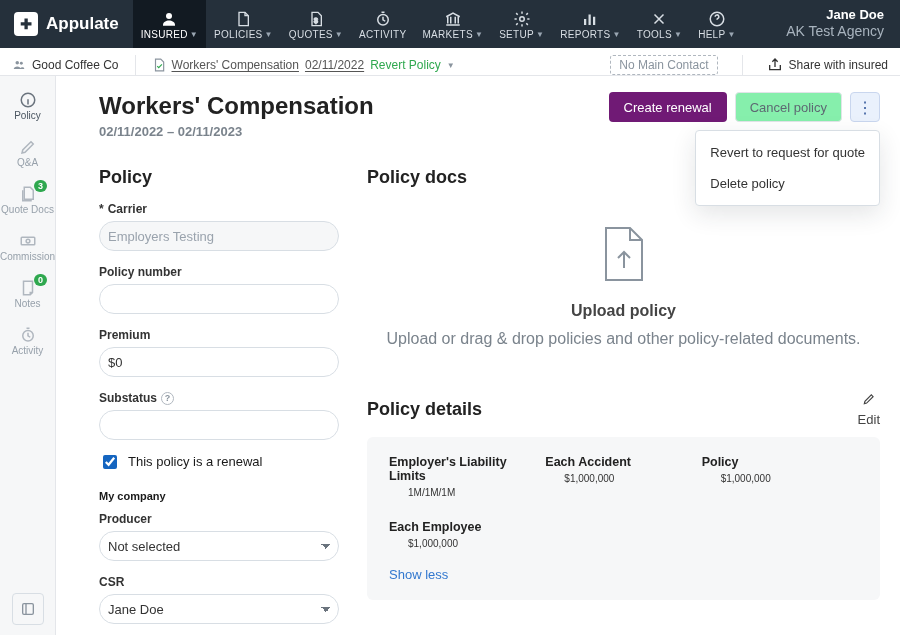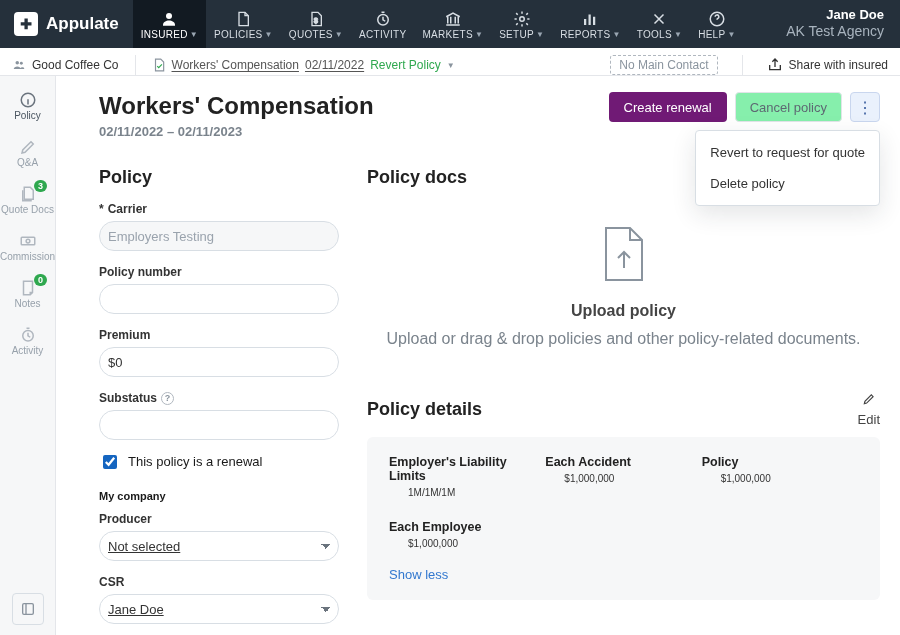--- a/index.html
+++ b/index.html
@@ -193,21 +193,20 @@
     background:#fff; color:#333;
   }
   .input[disabled]{ background:#f6f7f8; color:#9aa3ad; }
   .select { appearance:none; padding-right:10px;
     background-image:
       linear-gradient(45deg, transparent 50%, #6a737d 50%),
       linear-gradient(135deg, #6a737d 50%, transparent 50%);
     background-position: right 12px center, right 7px center;
     background-size: 5px 5px, 5px 5px;
     background-repeat: no-repeat;
-    text-decoration: underline;
   }
   .check-row { display:flex; align-items:flex-start; gap:8px; font-size:13px; }
   input[type=checkbox]{ width:14px; height:14px; accent-color:#1565c0; margin-top:1px; }
   .sub-head { font-weight:700; font-size:11px; margin:18px 0 10px 0; }
 
   
   .upload-area {
     display:flex; flex-direction:column; align-items:center;
     padding: 24px 0 20px 0;
     color:#5d6872;

